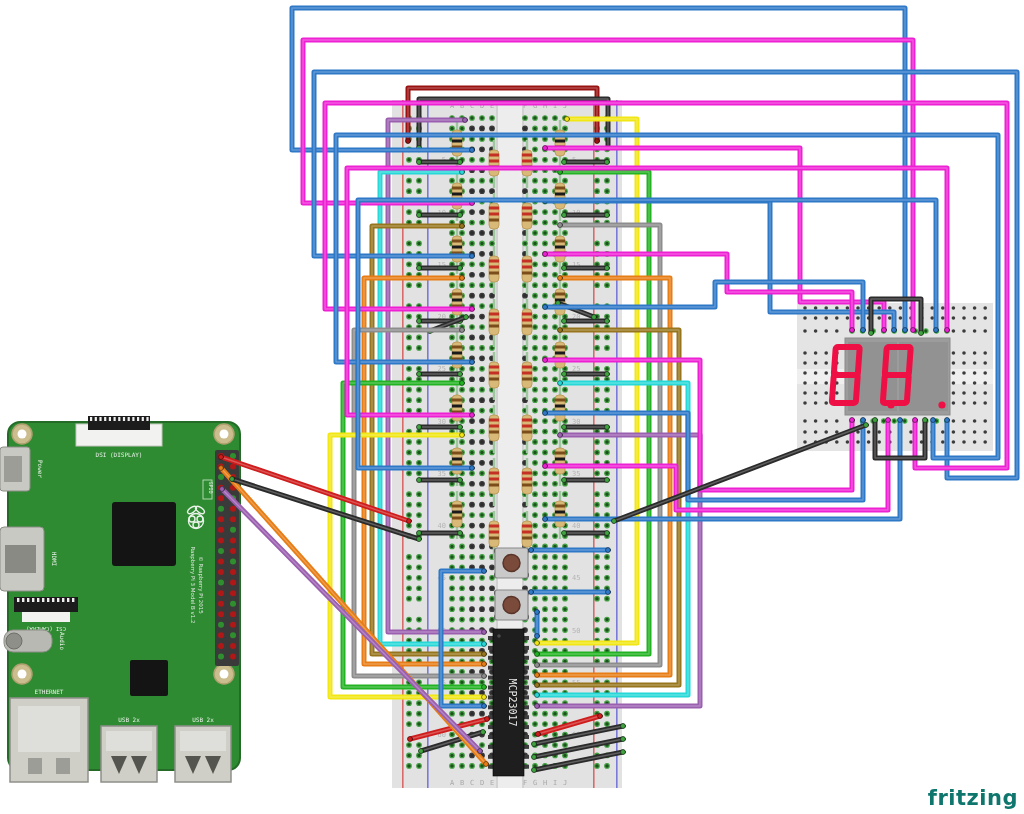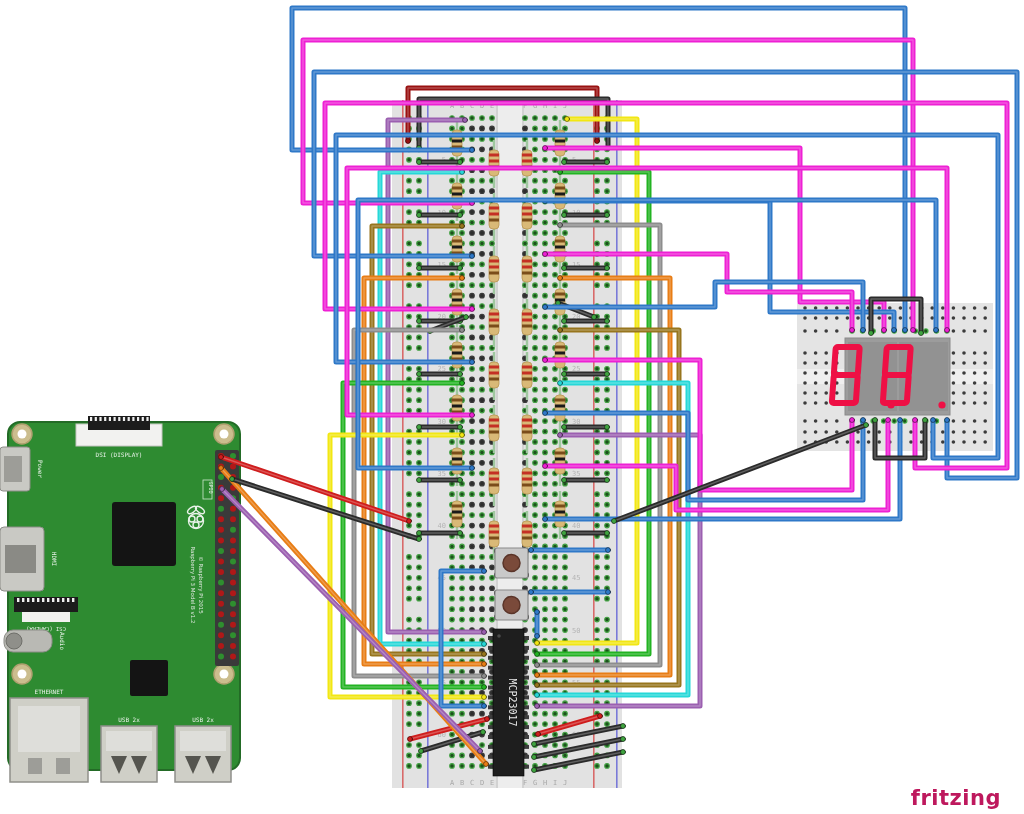--- a/index.html
+++ b/index.html
@@ -1,20 +1,20 @@
 <!DOCTYPE html>
 <html><head>
 <meta charset="utf-8">
 <style>
   html,body{margin:0;padding:0;background:#ffffff;}
   #stage{position:relative;width:1024px;height:814px;background:#ffffff;overflow:hidden;
          font-family:"DejaVu Sans", sans-serif;}
   #scene{position:absolute;left:0;top:0;}
-  #watermark{position:absolute;right:23px;bottom:4px;font-size:21px;font-weight:600;
-             letter-spacing:.5px;color:#be185d;font-family:"DejaVu Sans", sans-serif;}
+  #watermark{position:absolute;right:6px;bottom:4px;font-size:21px;font-weight:600;
+             letter-spacing:.5px;color:#0f766e;font-family:"DejaVu Sans", sans-serif;}
   text{user-select:none;}
 </style>
 </head>
 <body>
 
 <div id="stage">
   <svg id="scene" width="1024" height="814" viewBox="0 0 1024 814">
       <g>
         <rect x="392" y="100" width="230" height="688" fill="#e2e2e2"></rect>
         <rect x="496" y="100" width="28" height="688" fill="#ededed"></rect>

